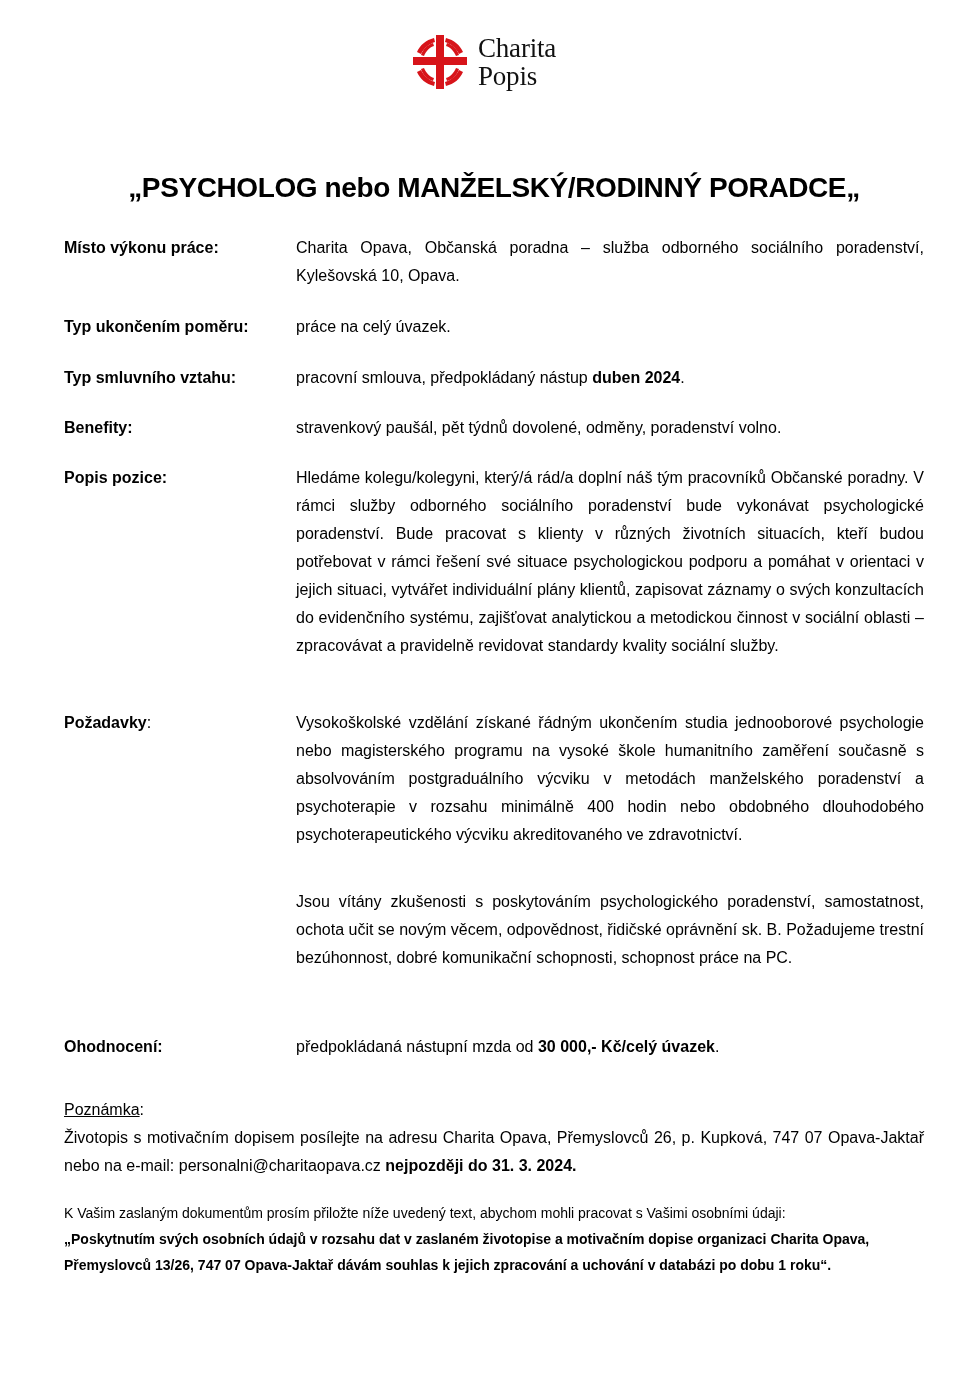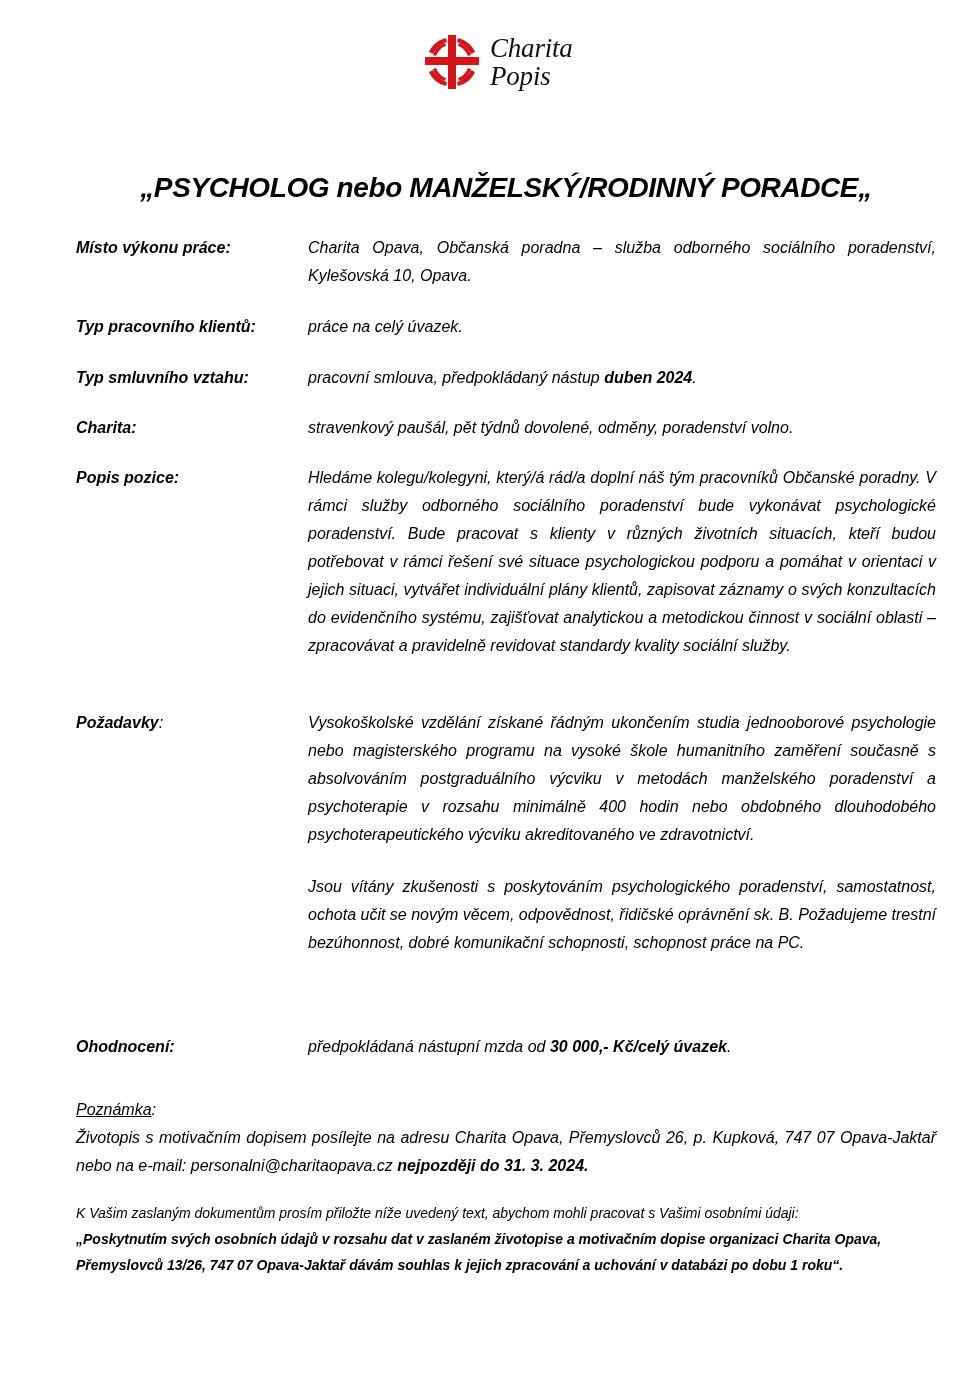--- a/index.html
+++ b/index.html
@@ -1,21 +1,21 @@
 <!DOCTYPE html>
 <html><head>
 <meta charset="utf-8">
 <style>
   html, body { margin: 0; padding: 0; background: #ffffff; }
   body {
     width: 980px; height: 1385px; position: relative; overflow: hidden;
     font-family: "Liberation Sans", "DejaVu Sans", sans-serif;
     color: #000;
   }
-  .page { position: absolute; left: 16px; top: 0; width: 784px; height: 1385px; font-style: italic; }
+  .page { position: absolute; left: 4px; top: 0; width: 784px; height: 1385px; }
 
   
   .logo { position: absolute; left: 406px; top: 30px; width: 170px; height: 64px; display: flex; align-items: center; }
   .logo-mark { width: 60px; height: 60px; flex: none; }
   .logo-text {
     margin-left: 8px; font-family: "Liberation Serif", "DejaVu Serif", serif;
     font-size: 27px; line-height: 28px; color: #111; letter-spacing: -0.2px;
   }
   .logo-text span { display: block; }
 
@@ -26,21 +26,21 @@
   .title {
     position: absolute; left: 0; width: 980px; top: 172px; text-align: center;
     font-weight: bold; font-size: 28px; letter-spacing: -0.4px;
   }
 
   .row { position: absolute; left: 60px; width: 860px; font-size: 16px; line-height: 28px; }
   .row .label { position: absolute; left: 0; top: 0; width: 230px; font-weight: bold; }
   .row .label .plain { font-weight: normal; }
   .row .value { position: absolute; left: 232px; top: 0; width: 628px; text-align: justify; }
   .row .value p { margin: 0; }
-  .row .value p + p { margin-top: 24px; }
+  .row .value p + p { margin-top: 39px; }
   b { font-weight: bold; }
 
   .note { position: absolute; left: 60px; width: 860px; font-size: 16px; line-height: 28px; text-align: justify; margin-top: 7px; }
   .note .head { text-decoration: underline; }
   .consent { position: absolute; left: 60px; width: 860px; font-size: 14px; line-height: 26px; }
   .consent .bold { font-weight: bold; }
 </style>
 </head>
 <body>
 
@@ -71,31 +71,31 @@
   </div>
 
   <div class="title">„PSYCHOLOG nebo MANŽELSKÝ/RODINNÝ PORADCE„</div>
 
   <div class="row" style="top:234px;">
     <div class="label">Místo výkonu práce:</div>
     <div class="value">Charita Opava, Občanská poradna – služba odborného sociálního poradenství, Kylešovská 10, Opava.</div>
   </div>
 
   <div class="row" style="top:313px;">
-    <div class="label">Typ pracovního klientů:</div>
+    <div class="label">Typ ukončením poměru:</div>
     <div class="value">práce na celý úvazek.</div>
   </div>
 
   <div class="row" style="top:364px;">
     <div class="label">Typ smluvního vztahu:</div>
     <div class="value"><span>pracovní smlouva, předpokládaný nástup </span><b>duben 2024</b><span>.</span></div>
   </div>
 
   <div class="row" style="top:414px;">
-    <div class="label">Charita:</div>
+    <div class="label">Benefity:</div>
     <div class="value">stravenkový paušál, pět týdnů dovolené, odměny, poradenství volno.</div>
   </div>
 
   <div class="row" style="top:464px;">
     <div class="label">Popis pozice:</div>
     <div class="value">Hledáme kolegu/kolegyni, který/á rád/a doplní náš tým pracovníků Občanské poradny. V rámci služby odborného sociálního poradenství bude vykonávat psychologické poradenství. Bude pracovat s klienty v různých životních situacích, kteří budou potřebovat v rámci řešení své situace psychologickou podporu a pomáhat v orientaci v jejich situaci, vytvářet individuální plány klientů, zapisovat záznamy o svých konzultacích do evidenčního systému, zajišťovat analytickou a metodickou činnost v sociální oblasti – zpracovávat a pravidelně revidovat standardy kvality sociální služby.</div>
   </div>
 
   <div class="row" style="top:709px;">
     <div class="label"><span>Požadavky</span><span class="plain">:</span></div>

